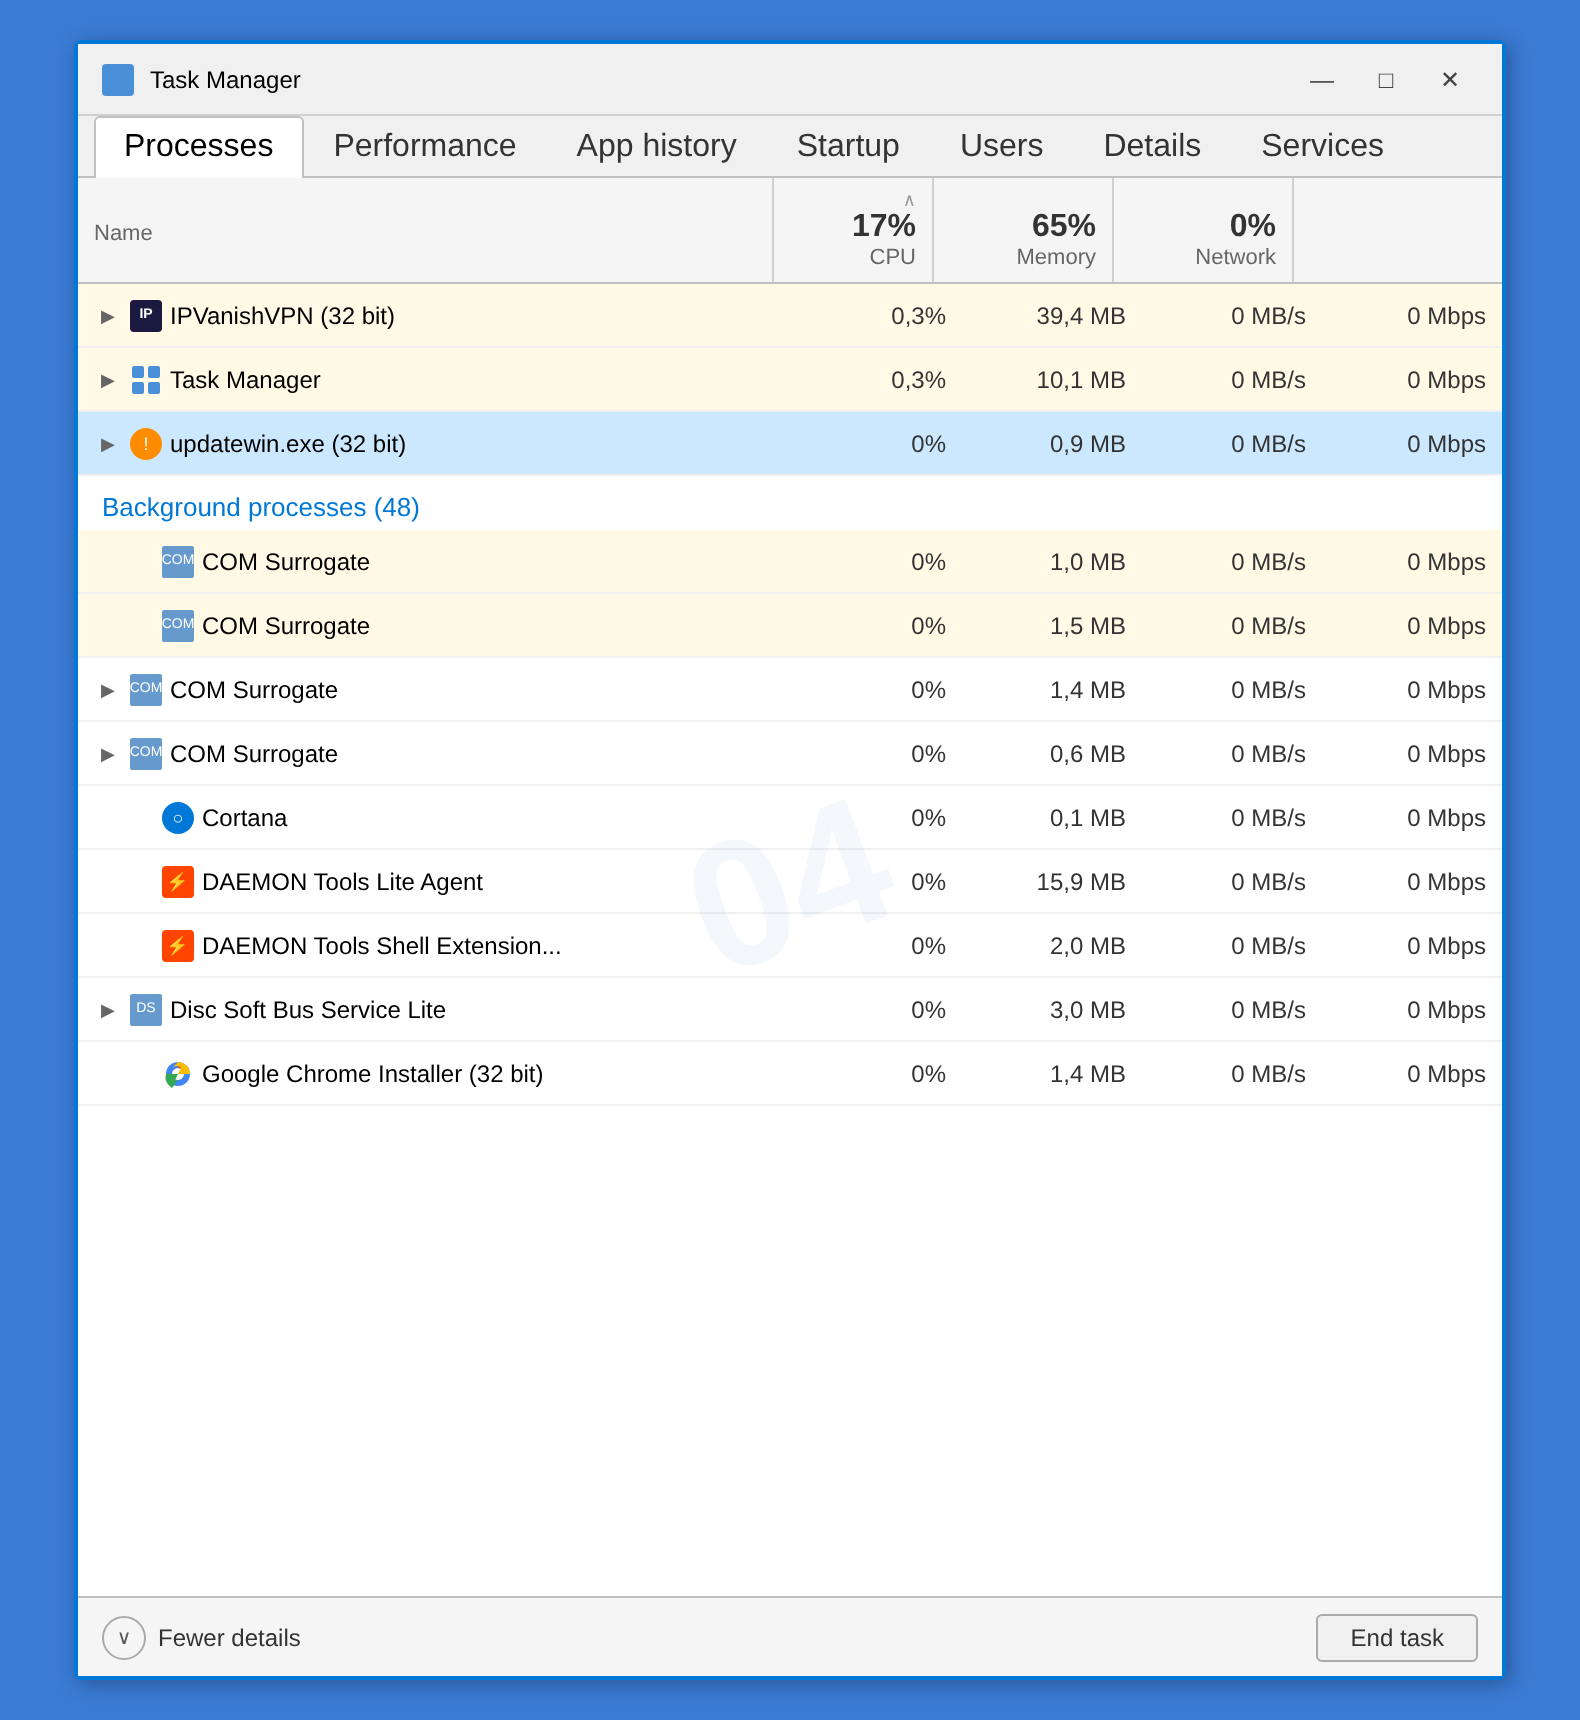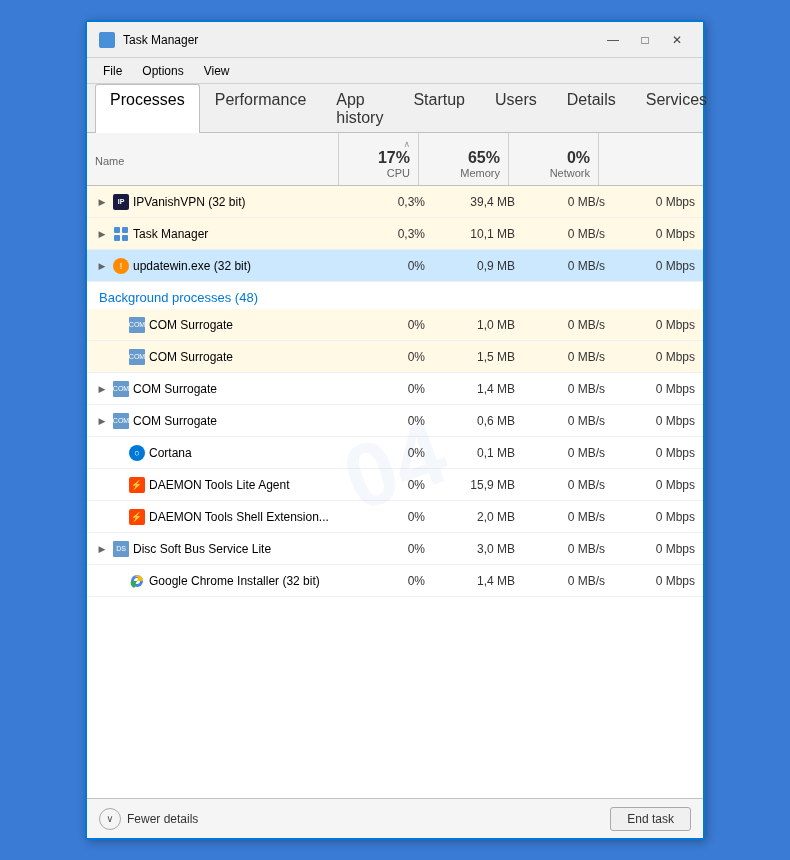--- a/index.html
+++ b/index.html
@@ -8,21 +8,21 @@
       font-size: 12px;
       background: #3a7bd5;
       display: flex;
       justify-content: center;
       align-items: center;
       width: 790px;
       height: 860px;
       overflow: hidden;
     }
     .window {
-      width: 620px;
+      width: 716px;
       height: 820px;
       background: #f0f0f0;
       border: 2px solid #0078d7;
       border-radius: 4px;
       display: flex;
       flex-direction: column;
       box-shadow: 2px 2px 10px rgba(0,0,0,0.3);
     }
     .title-bar {
       background: #f0f0f0;
@@ -298,25 +298,20 @@
       </div>
       <span class="title-text">Task Manager</span>
     </div>
     <div class="title-controls">
       <button class="title-btn">—</button>
       <button class="title-btn">□</button>
       <button class="title-btn close">✕</button>
     </div>
   </div>
 
-  <div class="menu-bar">
-    <span class="menu-item">File</span>
-    <span class="menu-item">Options</span>
-    <span class="menu-item">View</span>
-  </div>
 
   <div class="tabs">
     <div class="tab active">Processes</div>
     <div class="tab">Performance</div>
     <div class="tab">App history</div>
     <div class="tab">Startup</div>
     <div class="tab">Users</div>
     <div class="tab">Details</div>
     <div class="tab">Services</div>
   </div>

